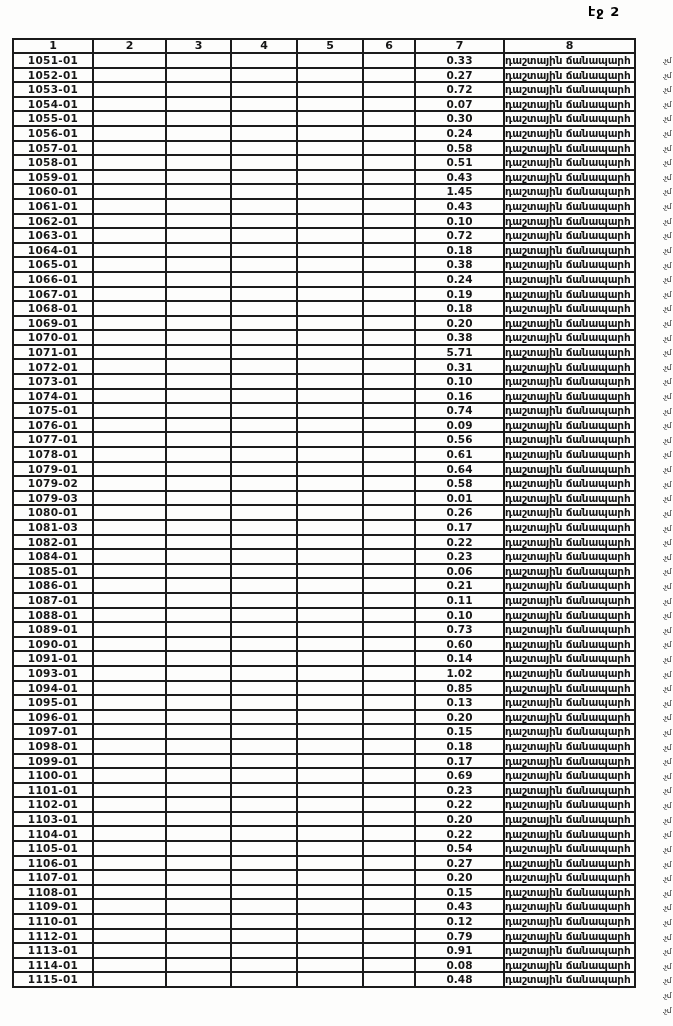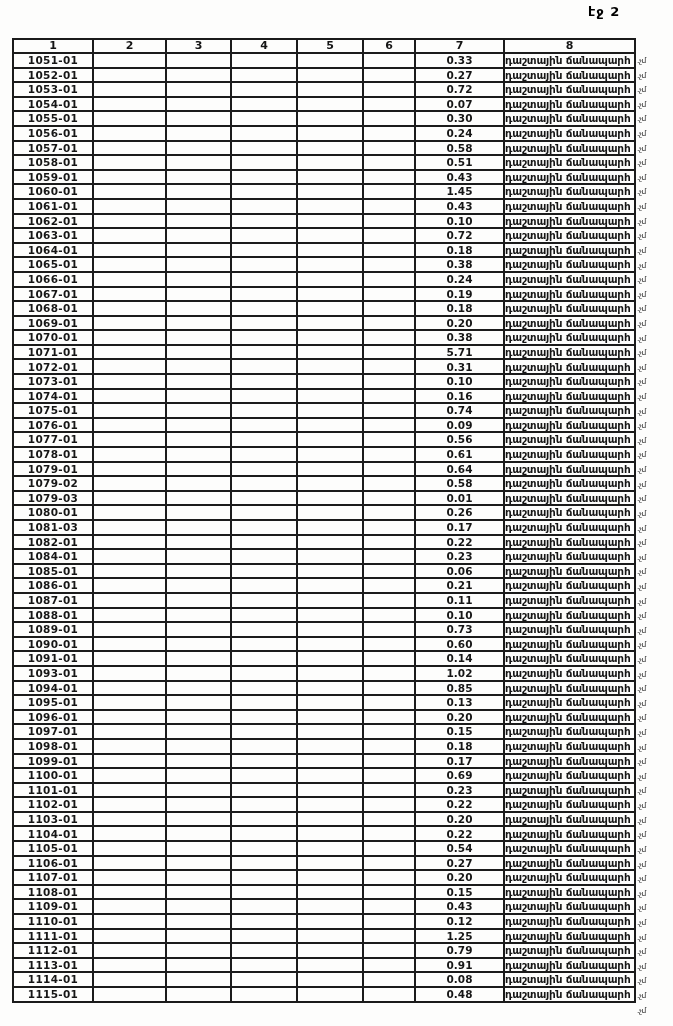--- a/index.html
+++ b/index.html
@@ -70,20 +70,21 @@
     padding-left: 3px;
     font-weight: bold;
     font-size: 10px;
     letter-spacing: -0.2px;
   }
   .tails {
     position: absolute;
     left: 637px;
     top: 54px;
     width: 34px;
+    text-align: right;
   }
   .tails span {
     display: block;
     height: 14.62px;
     line-height: 14.62px;
     font-size: 7.5px;
     color: #2a2a2a;
     letter-spacing: -0.5px;
   }
 </style>
@@ -712,30 +713,20 @@
           <td class="c-id">1110-01</td>
           <td class="c-empty"></td>
           <td class="c-empty"></td>
           <td class="c-empty"></td>
           <td class="c-empty"></td>
           <td class="c-empty"></td>
           <td class="c-val">0.12</td>
           <td class="c-name">դաշտային ճանապարհ</td>
         </tr>
         <tr>
-          <td class="c-id">1111-01</td>
-          <td class="c-empty"></td>
-          <td class="c-empty"></td>
-          <td class="c-empty"></td>
-          <td class="c-empty"></td>
-          <td class="c-empty"></td>
-          <td class="c-val">1.25</td>
-          <td class="c-name">դաշտային ճանապարհ</td>
-        </tr>
-        <tr>
           <td class="c-id">1112-01</td>
           <td class="c-empty"></td>
           <td class="c-empty"></td>
           <td class="c-empty"></td>
           <td class="c-empty"></td>
           <td class="c-empty"></td>
           <td class="c-val">0.79</td>
           <td class="c-name">դաշտային ճանապարհ</td>
         </tr>
         <tr>

